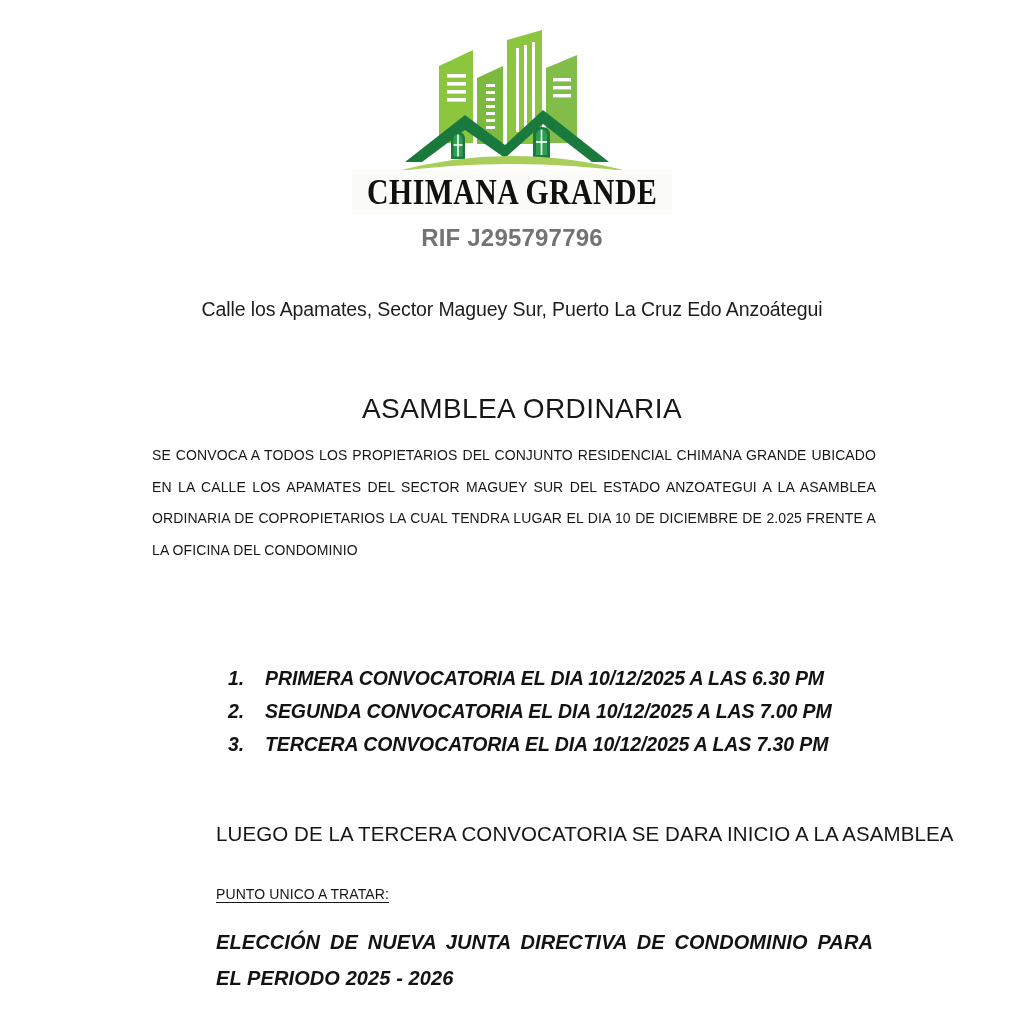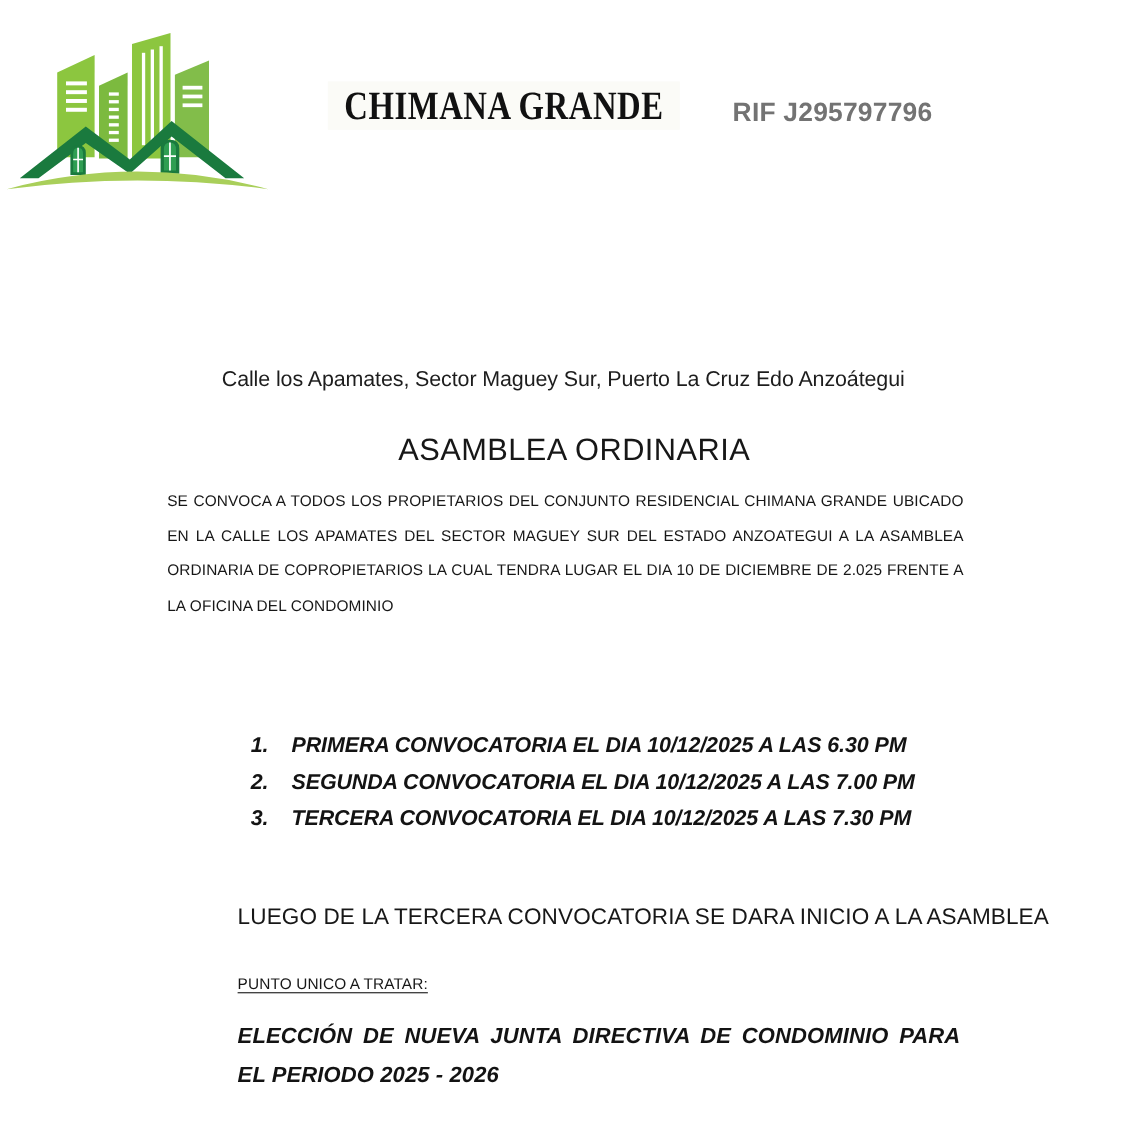--- a/index.html
+++ b/index.html
@@ -24,23 +24,22 @@
     background: #ffffff;
   }
 
   
   .logo-block {
     position: absolute;
     left: 0;
     right: 0;
     top: 22px;
     display: flex;
-    flex-direction: row;
+    flex-direction: column;
     align-items: center;
-    gap: 48px;
   }
   .logo-mark {
     width: 250px;
     height: 152px;
     display: block;
   }
   .logo-banner {
     width: 320px;
     height: 44px;
     margin-top: -4px;
@@ -66,21 +65,20 @@
     color: #737373;
   }
 
   
   .contact {
     position: absolute;
     left: 0;
     right: 0;
     top: 298px;
     text-align: center;
-    margin-top: 36px;
   }
   .contact-address {
     font-size: 19.5px;
     font-weight: 400;
     color: #1d1d1d;
     letter-spacing: -0.1px;
   }
   .contact-email {
     margin-top: 5px;
     font-size: 19.5px;

